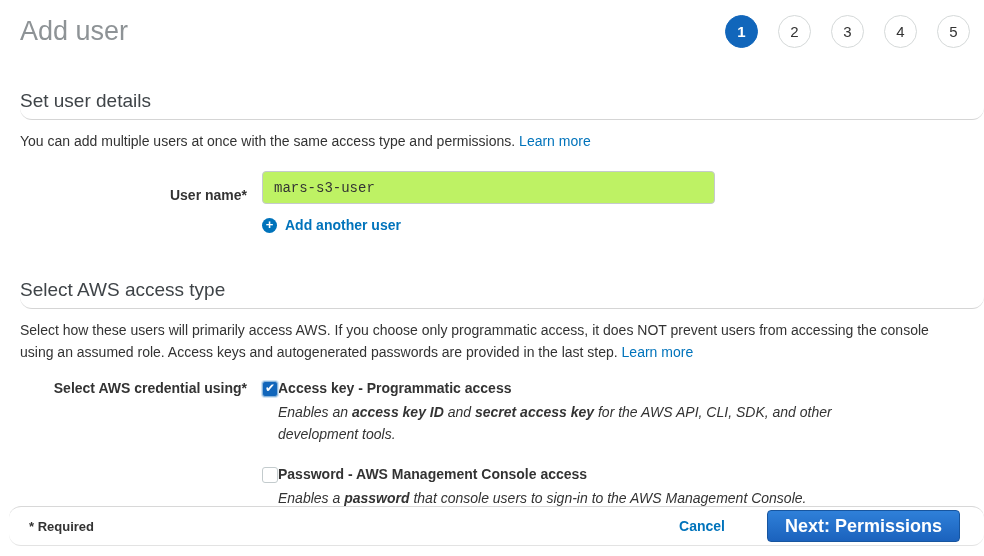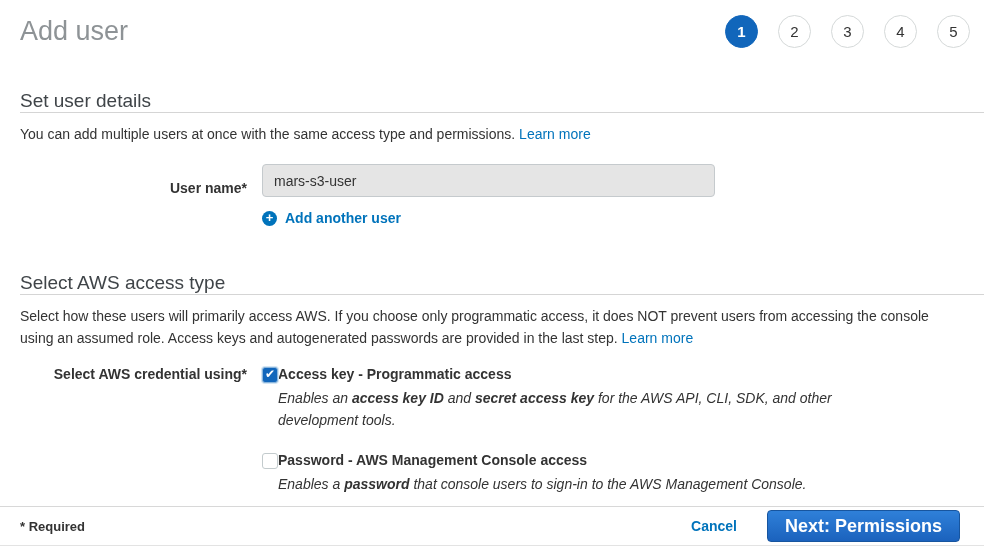--- a/index.html
+++ b/index.html
@@ -1,15 +1,15 @@
 <!DOCTYPE html>
 <html><head>
 <meta charset="utf-8">
 <style>
-  * { box-sizing: border-box; margin: 0; padding: 0; }
+  * { box-sizing: border-box; margin: 0; padding: 0; border-radius: 12px; }
   html, body { background: #fff; }
   body {
     width: 984px; height: 556px;
     font-family: "Liberation Sans", sans-serif;
     color: #333;
     overflow: hidden;
   }
   .page { position: relative; width: 984px; height: 556px; background: #fff; }
 
   
@@ -26,21 +26,21 @@
     border: 1px solid #d5d9d9; background: #fff; color: #333;
     display: flex; align-items: center; justify-content: center;
     font-size: 15px;
   }
   .step-circle.active {
     background: #1166bb; border-color: #1166bb; color: #fff; font-weight: 700;
   }
 
   
   .section-heading {
-    margin: 0 0 0 20px; 
+    margin: 0 0 0 20px; padding-bottom: 7px;
     font-size: 19px; font-weight: 400; color: #3f4448;
     border-bottom: 1px solid #d5d5d5;
   }
   .heading-1 { margin-top: 42px; }
   .heading-2 { margin-top: 46px; }
 
   .section-intro {
     margin: 10px 20px 0 20px;
     font-size: 14px; line-height: 22px; color: #333;
   }
@@ -50,22 +50,22 @@
   .form-row { display: flex; margin-top: 19px; align-items: flex-end; }
   .form-label {
     width: 247px; text-align: right; font-size: 14px; font-weight: 700;
     color: #333; flex-shrink: 0; line-height: 17px;
   }
   .form-control { margin-left: 15px; }
   .text-input {
     width: 453px; height: 33px;
     border: 1px solid #c5cacd; border-radius: 4px;
     padding: 0 11px; font-size: 14px; color: #333;
-    font-family: Liberation Sans, sans-serif;
-    background: #e5e5e5; outline: none;
+    font-family: Liberation Mono, monospace;
+    background: #bef264; outline: none;
   }
   .add-user-row {
     margin: 13px 0 0 262px;
     display: flex; align-items: center; gap: 8px; cursor: pointer;
   }
   .plus-icon {
     width: 15px; height: 15px; border-radius: 50%;
     background: #0073bb; color: #fff;
     display: flex; align-items: center; justify-content: center;
     font-size: 13px; font-weight: 700; line-height: 15px; padding-bottom: 1px;
@@ -95,27 +95,27 @@
   .cred-option-title { font-size: 14px; font-weight: 700; color: #333; line-height: 17px; cursor: pointer; }
   .cred-option-desc {
     margin-top: 4px; font-size: 14px; line-height: 22px; color: #333;
     max-width: 558px;
     font-style: italic;
   }
   .cred-option-desc b { font-weight: 700; }
 
   
   .footer {
-    position: absolute; left: 0; right: 0; top: 506px; height: 40px;
+    position: absolute; left: 9px; right: 0; top: 506px; height: 40px;
     border-top: 1px solid #d8d8d8; border-bottom: 1px solid #e3e3e3;
     display: flex; align-items: center; justify-content: space-between;
     padding: 0 24px 0 20px; background: #fff;
   }
   .required-note { font-size: 13px; font-weight: 700; color: #333; }
-  .footer-actions { display: flex; align-items: center; gap: 30px; }
+  .footer-actions { display: flex; align-items: center; gap: 42px; }
   .cancel-link { font-size: 14px; font-weight: 700; color: #0073bb; cursor: pointer; text-decoration: none; }
   .next-button {
     background: linear-gradient(to bottom, #2f80d9 0%, #1b62bd 100%);
     border: 1px solid #17559f; border-radius: 4px;
     color: #fff; font-size: 18px; font-weight: 700;
     font-family: "Liberation Sans", sans-serif;
     padding: 7px 17px; cursor: pointer; line-height: 16px;
   }
 </style>
 </head>

